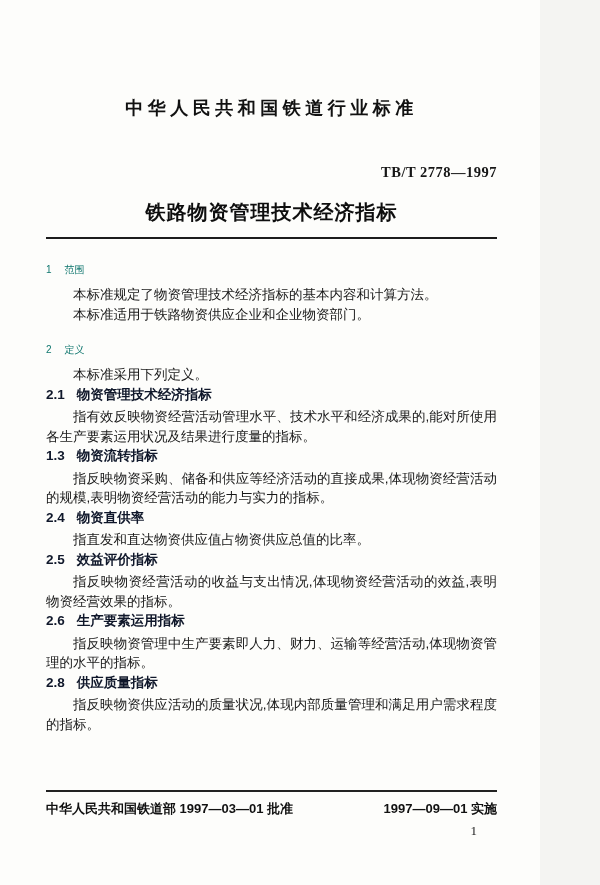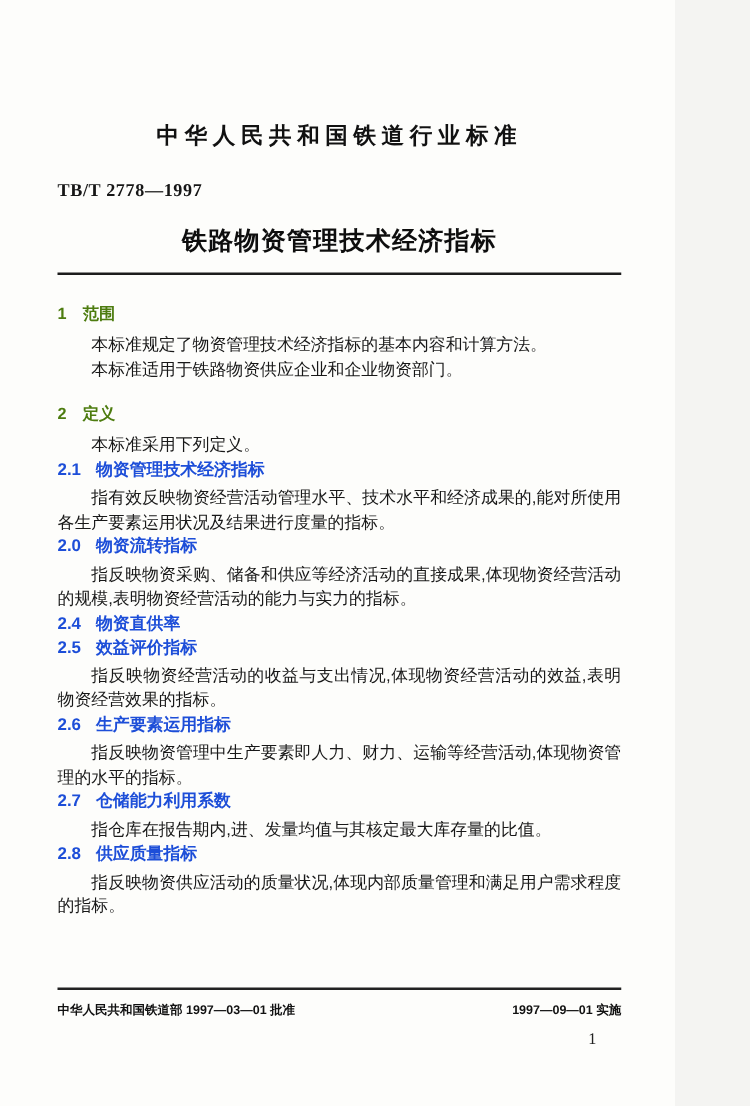--- a/index.html
+++ b/index.html
@@ -20,22 +20,22 @@
 
   .std-header {
     text-align: center;
     font-size: 18px;
     font-weight: bold;
     letter-spacing: 4.5px;
     line-height: 22px;
     color: #111;
   }
   .std-number {
-    margin-top: 26px;
-    text-align: left;
+    margin-top: 45px;
+    text-align: right;
     font-family: "Liberation Serif", serif;
     font-size: 14.5px;
     font-weight: bold;
     letter-spacing: 0.5px;
     line-height: 17px;
   }
   .doc-title {
     margin-top: 19px;
     text-align: center;
     font-size: 20px;
@@ -47,42 +47,42 @@
   }
   .title-rule {
     margin-top: 13px;
     border: none;
     border-top: 2px solid #1c1c1c;
     height: 0;
   }
 
   .sec-heading {
     margin-top: 21px;
-    font-size: 13px;
-    font-weight: bold;
+    font-size: 10px;
+    font-weight: normal;
     line-height: 19px;
-    color: #4d7c0f;
+    color: #0f766e;
   }
   .sec-heading .num { margin-right: 13px; }
 
   .body-text {
     margin-top: 6px;
     font-size: 13.5px;
     line-height: 19.5px;
     text-align: justify;
     text-indent: 2em;
     color: #181818;
   }
   .body-text.follow { margin-top: 0; }
 
   .def-heading {
     font-size: 13.5px;
     font-weight: bold;
     line-height: 19.5px;
-    color: #1d4ed8;
+    color: #0f172a;
   }
   .def-heading .num { margin-right: 12px; }
   .def .body-text { margin-top: 3px; }
 
   .sec2-heading { margin-top: 16px; }
 
   .page-footer {
     position: absolute;
     left: 46px;
     right: 43px;
@@ -90,21 +90,21 @@
   }
   .footer-rule {
     border: none;
     border-top: 2px solid #222;
     height: 0;
   }
   .footer-row {
     margin-top: 9px;
     display: flex;
     justify-content: space-between;
-    font-size: 10px;
+    font-size: 13px;
     font-weight: bold;
     line-height: 16px;
     color: #111;
   }
   .page-number {
     margin-top: 6px;
     text-align: right;
     padding-right: 20px;
     font-size: 13px;
     color: #222;
@@ -139,51 +139,46 @@
       <div class="def">
         <div class="def-heading">
           <span class="num">2.1</span><span>物资管理技术经济指标</span>
         </div>
         <p class="body-text">指有效反映物资经营活动管理水平、技术水平和经济成果的,能对所使用各生产要素运用状况及结果进行度量的指标。</p>
       </div>
 
 
       <div class="def">
         <div class="def-heading">
-          <span class="num">2.0</span><span>物资流转指标</span>
+          <span class="num">1.3</span><span>物资流转指标</span>
         </div>
         <p class="body-text">指反映物资采购、储备和供应等经济活动的直接成果,体现物资经营活动的规模,表明物资经营活动的能力与实力的指标。</p>
       </div>
 
       <div class="def">
         <div class="def-heading">
           <span class="num">2.4</span><span>物资直供率</span>
         </div>
+        <p class="body-text">指直发和直达物资供应值占物资供应总值的比率。</p>
       </div>
 
       <div class="def">
         <div class="def-heading">
           <span class="num">2.5</span><span>效益评价指标</span>
         </div>
         <p class="body-text">指反映物资经营活动的收益与支出情况,体现物资经营活动的效益,表明物资经营效果的指标。</p>
       </div>
 
       <div class="def">
         <div class="def-heading">
           <span class="num">2.6</span><span>生产要素运用指标</span>
         </div>
         <p class="body-text">指反映物资管理中生产要素即人力、财力、运输等经营活动,体现物资管理的水平的指标。</p>
       </div>
 
-      <div class="def">
-        <div class="def-heading">
-          <span class="num">2.7</span><span>仓储能力利用系数</span>
-        </div>
-        <p class="body-text">指仓库在报告期内,进、发量均值与其核定最大库存量的比值。</p>
-      </div>
 
       <div class="def">
         <div class="def-heading">
           <span class="num">2.8</span><span>供应质量指标</span>
         </div>
         <p class="body-text">指反映物资供应活动的质量状况,体现内部质量管理和满足用户需求程度的指标。</p>
       </div>
     </div>
 
   </div>

